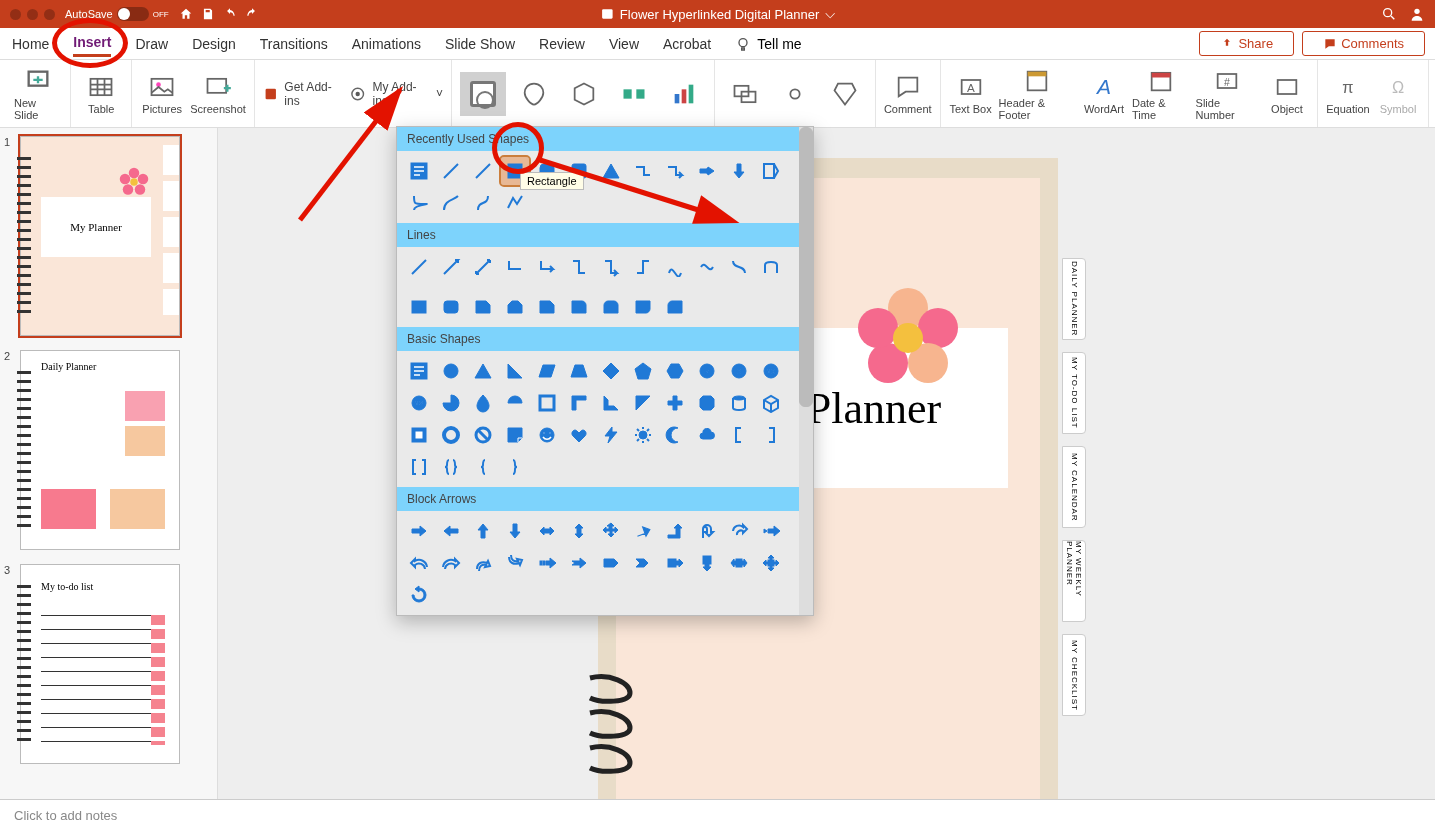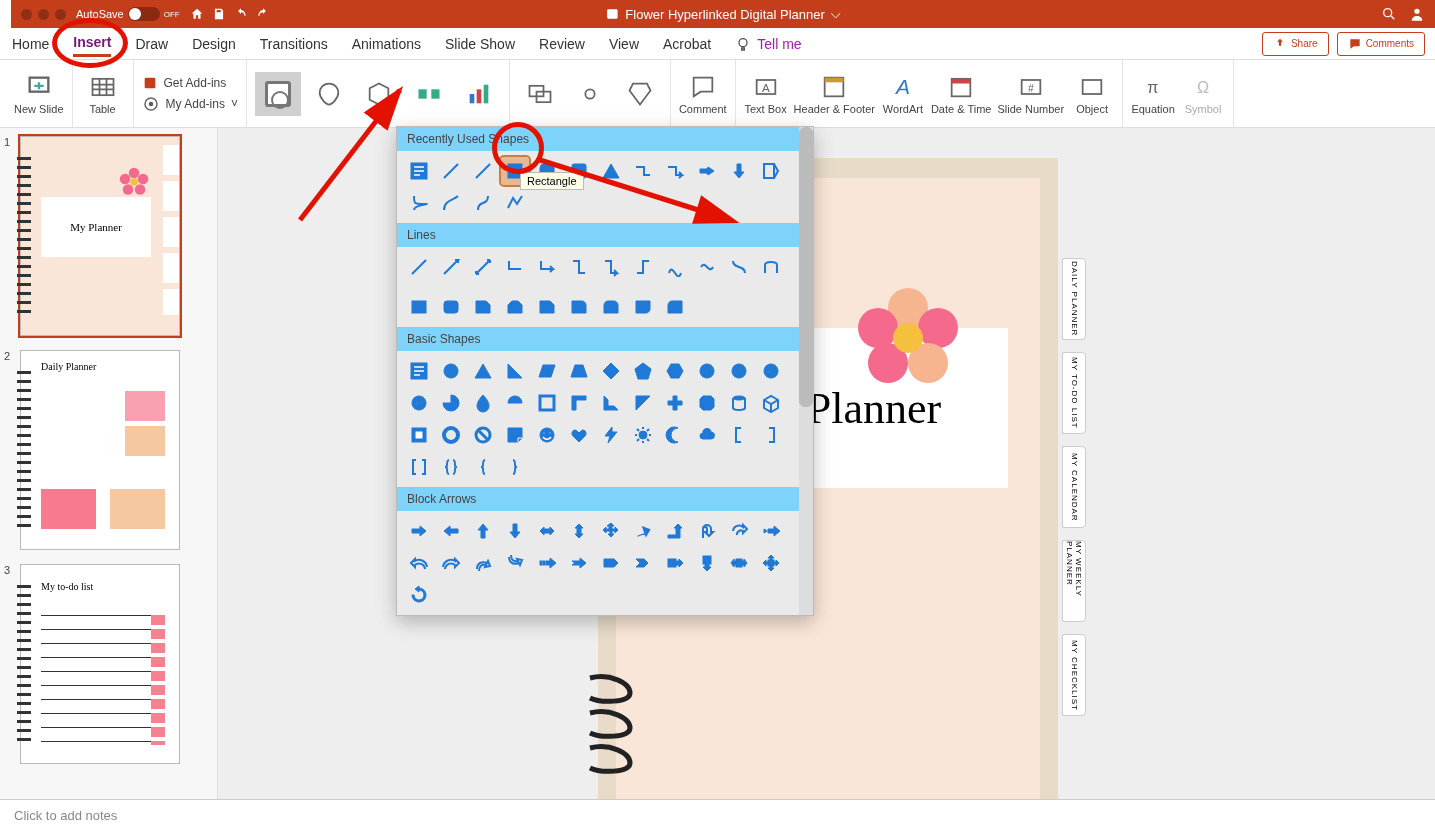--- a/index.html
+++ b/index.html
@@ -1,49 +1,49 @@
 <!DOCTYPE html>
 <html><head>
 <meta charset="utf-8">
 <style>
 * { margin:0; padding:0; box-sizing:border-box; font-family:-apple-system,BlinkMacSystemFont,"Segoe UI",sans-serif; }
 body { background:#fff; width:1435px; height:829px; overflow:hidden; position:relative; font-size:13px; }
 
 
-.titlebar { height:28px; background:#c43e1c; display:flex; align-items:center; color:#fff; position:relative;margin-left:11px; }
+.titlebar { height:28px; background:#c43e1c; display:flex; align-items:center; color:#fff; position:relative; }
 .traffic { display:flex; gap:6px; padding:0 10px; }
 .traffic span { width:11px; height:11px; border-radius:50%; background:rgba(0,0,0,.25); display:inline-block; }
 .autosave { display:flex; align-items:center; gap:4px; font-size:11px; }
 .autosave .toggle { width:32px; height:14px; background:rgba(0,0,0,.3); border-radius:8px; position:relative; }
 .autosave .toggle::before { content:""; width:12px; height:12px; background:#fff; border-radius:50%; position:absolute; left:1px; top:1px; }
 .qat { display:flex; gap:8px; margin-left:10px; align-items:center; }
 .qat svg { width:14px; height:14px; fill:#fff; }
 .doc-title { position:absolute; left:50%; transform:translateX(-50%); font-size:13px; display:flex; align-items:center; gap:6px; }
 .doc-title svg { width:14px; height:14px; fill:#fff; }
 .right-icons { position:absolute; right:10px; display:flex; gap:12px; }
 .right-icons svg { width:16px; height:16px; fill:#fff; }
 
 
 .ribbon-tabs { height:32px; display:flex; align-items:center; border-bottom:1px solid #ddd; padding:0 12px; gap:24px; font-size:14px; color:#333; position:relative; }
 .ribbon-tabs .tab { cursor:pointer; padding:4px 0; }
 .ribbon-tabs .tab.active { color:#701a75; font-weight:600; border-bottom:3px solid #c43e1c; }
-.tell-me { display:flex; align-items:center; gap:6px; color:#a21caf; }
+.tell-me { display:flex; align-items:center; gap:6px; color:#000000; }
 .tell-me svg{width:16px;height:16px;stroke:#555;fill:none;}
 .share-comments { position:absolute; right:10px; display:flex; gap:8px; }
-.share-comments button { border:1px solid #c43e1c; background:#fff; color:#c43e1c; padding:4px 10px; border-radius:3px; font-size:10px; display:flex; align-items:center; gap:4px; }
+.share-comments button { border:1px solid #c43e1c; background:#fff; color:#c43e1c; padding:4px 20px; border-radius:3px; font-size:13px; display:flex; align-items:center; gap:4px; }
 .share-comments svg{width:14px;height:14px;fill:#c43e1c;}
 
 
 .ribbon { height:68px; border-bottom:1px solid #ddd; display:flex; align-items:stretch; padding:0 6px; }
 .group { display:flex; flex-direction:row; align-items:center; border-right:1px solid #e5e5e5; padding:0 8px; gap:6px; }
 .vbtn { display:flex; flex-direction:column; align-items:center; justify-content:center; gap:2px; font-size:11px; color:#444; min-width:44px; }
 .vbtn svg { width:28px; height:28px; fill:#5a5a5a; }
 .vbtn.dim { color:#aaa; }
 .vbtn.dim svg{fill:#bbb;}
-.small-stack { display:flex; flex-direction:column; gap:4px; font-size:12px; color:#444; }
+.small-stack { display:flex; gap:4px; font-size:12px; color:#444; }
 .small-stack div { display:flex; align-items:center; gap:6px; }
 .small-stack svg{width:16px;height:16px;fill:#c43e1c;}
 .small-stack .my svg{width:18px;height:18px;fill:#5a5a5a;}
 
 .shape-btn { width:46px;height:44px;background:#d0d0d0;display:flex;align-items:center;justify-content:center;}
 .shape-btn .inner{width:26px;height:26px;background:#fff;border:3px solid #777;border-radius:3px;position:relative;}
 .shape-btn .inner::after{content:"";position:absolute;left:3px;top:7px;width:14px;height:14px;border:2px solid #777;border-radius:50%;}
 
 
 .workspace { display:flex; height:671px; }
@@ -189,20 +189,37 @@
         <span>New Slide</span>
       </div>
   </div>
   <div class="group">
     <div class="vbtn">
         <svg viewBox="0 0 24 24">
           <rect x="3" y="5" width="18" height="14" fill="none" stroke="#666" stroke-width="1.5"></rect>
           <path d="M3 10h18M3 14h18M9 5v14M15 5v14" stroke="#666" stroke-width="1.5"></path>
         </svg>
         <span>Table</span>
+      </div>
+  </div>
+  <div class="group">
+    <div class="vbtn">
+        <svg viewBox="0 0 24 24">
+          <rect x="3" y="5" width="18" height="14" fill="none" stroke="#666" stroke-width="1.5"></rect>
+          <circle cx="9" cy="10" r="2" fill="#f4b"></circle>
+          <path d="M3 17l6-5 5 4 3-2 4 3" stroke="#666" fill="none" stroke-width="1.5"></path>
+        </svg>
+        <span>Pictures</span>
+      </div>
+    <div class="vbtn">
+        <svg viewBox="0 0 24 24">
+          <rect x="3" y="5" width="16" height="12" fill="none" stroke="#666" stroke-width="1.5"></rect>
+          <path d="M17 13h6M20 10v6" stroke="#4a9" stroke-width="2"></path>
+        </svg>
+        <span>Screenshot</span>
       </div>
   </div>
   <div class="group">
     <div class="small-stack">
       <div>
           <svg viewBox="0 0 24 24">
             <rect x="4" y="4" width="16" height="16" rx="2"></rect>
           </svg>
           <span>Get Add-ins</span>
         </div>

